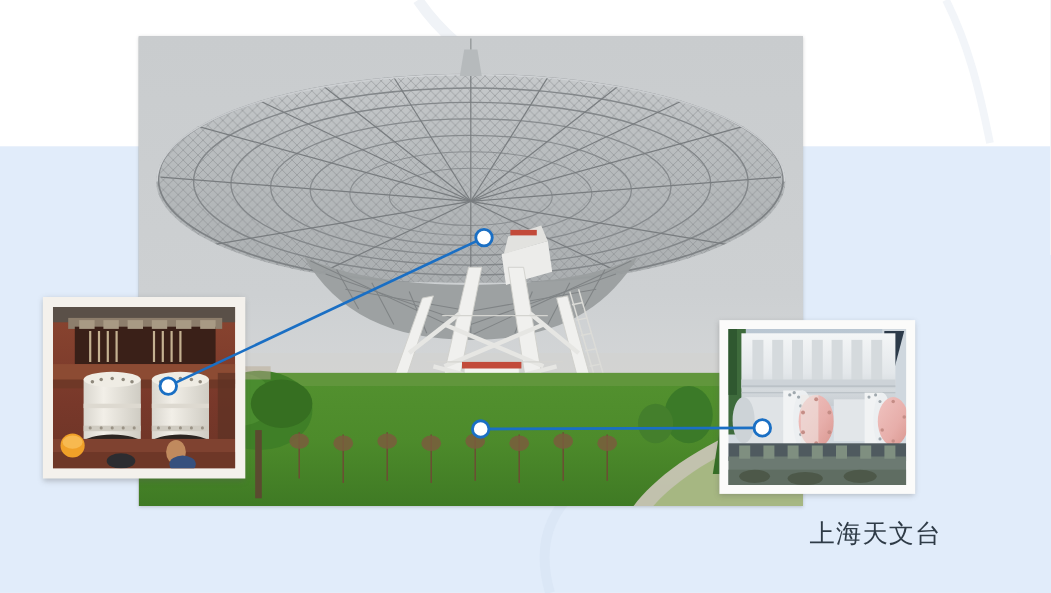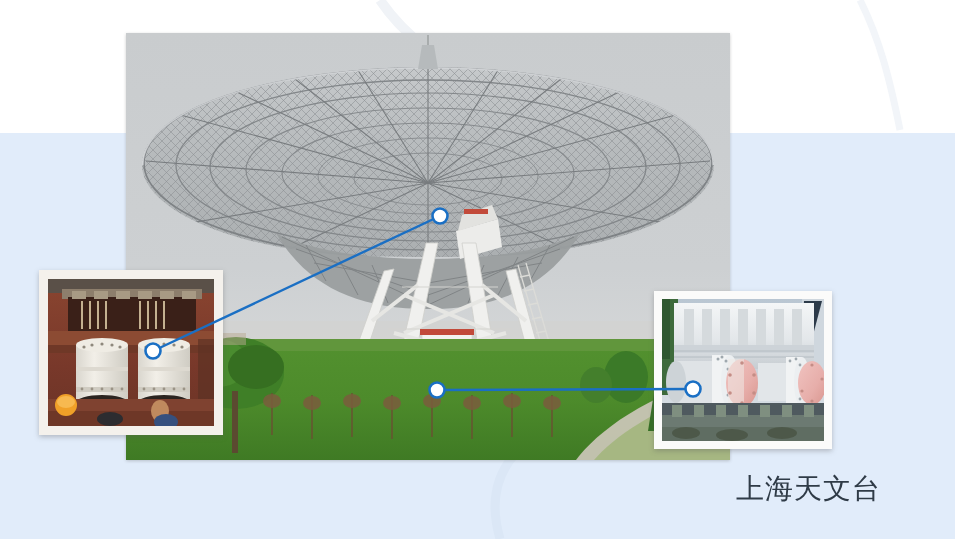--- a/index.html
+++ b/index.html
@@ -91,21 +91,21 @@
     width: 955px; height: 539px;
     pointer-events: none;
   }
 
   
   .caption {
     position: absolute;
     left: 736px;
     top: 470px;
     font-family: Liberation Sans, sans-serif;
-    font-size: 28px;
+    font-size: 23px;
     letter-spacing: 1px;
     color: #2f3b47;
     white-space: nowrap;
   }
 </style>
 </head>
 <body>
 
 <div id="slide">
 

